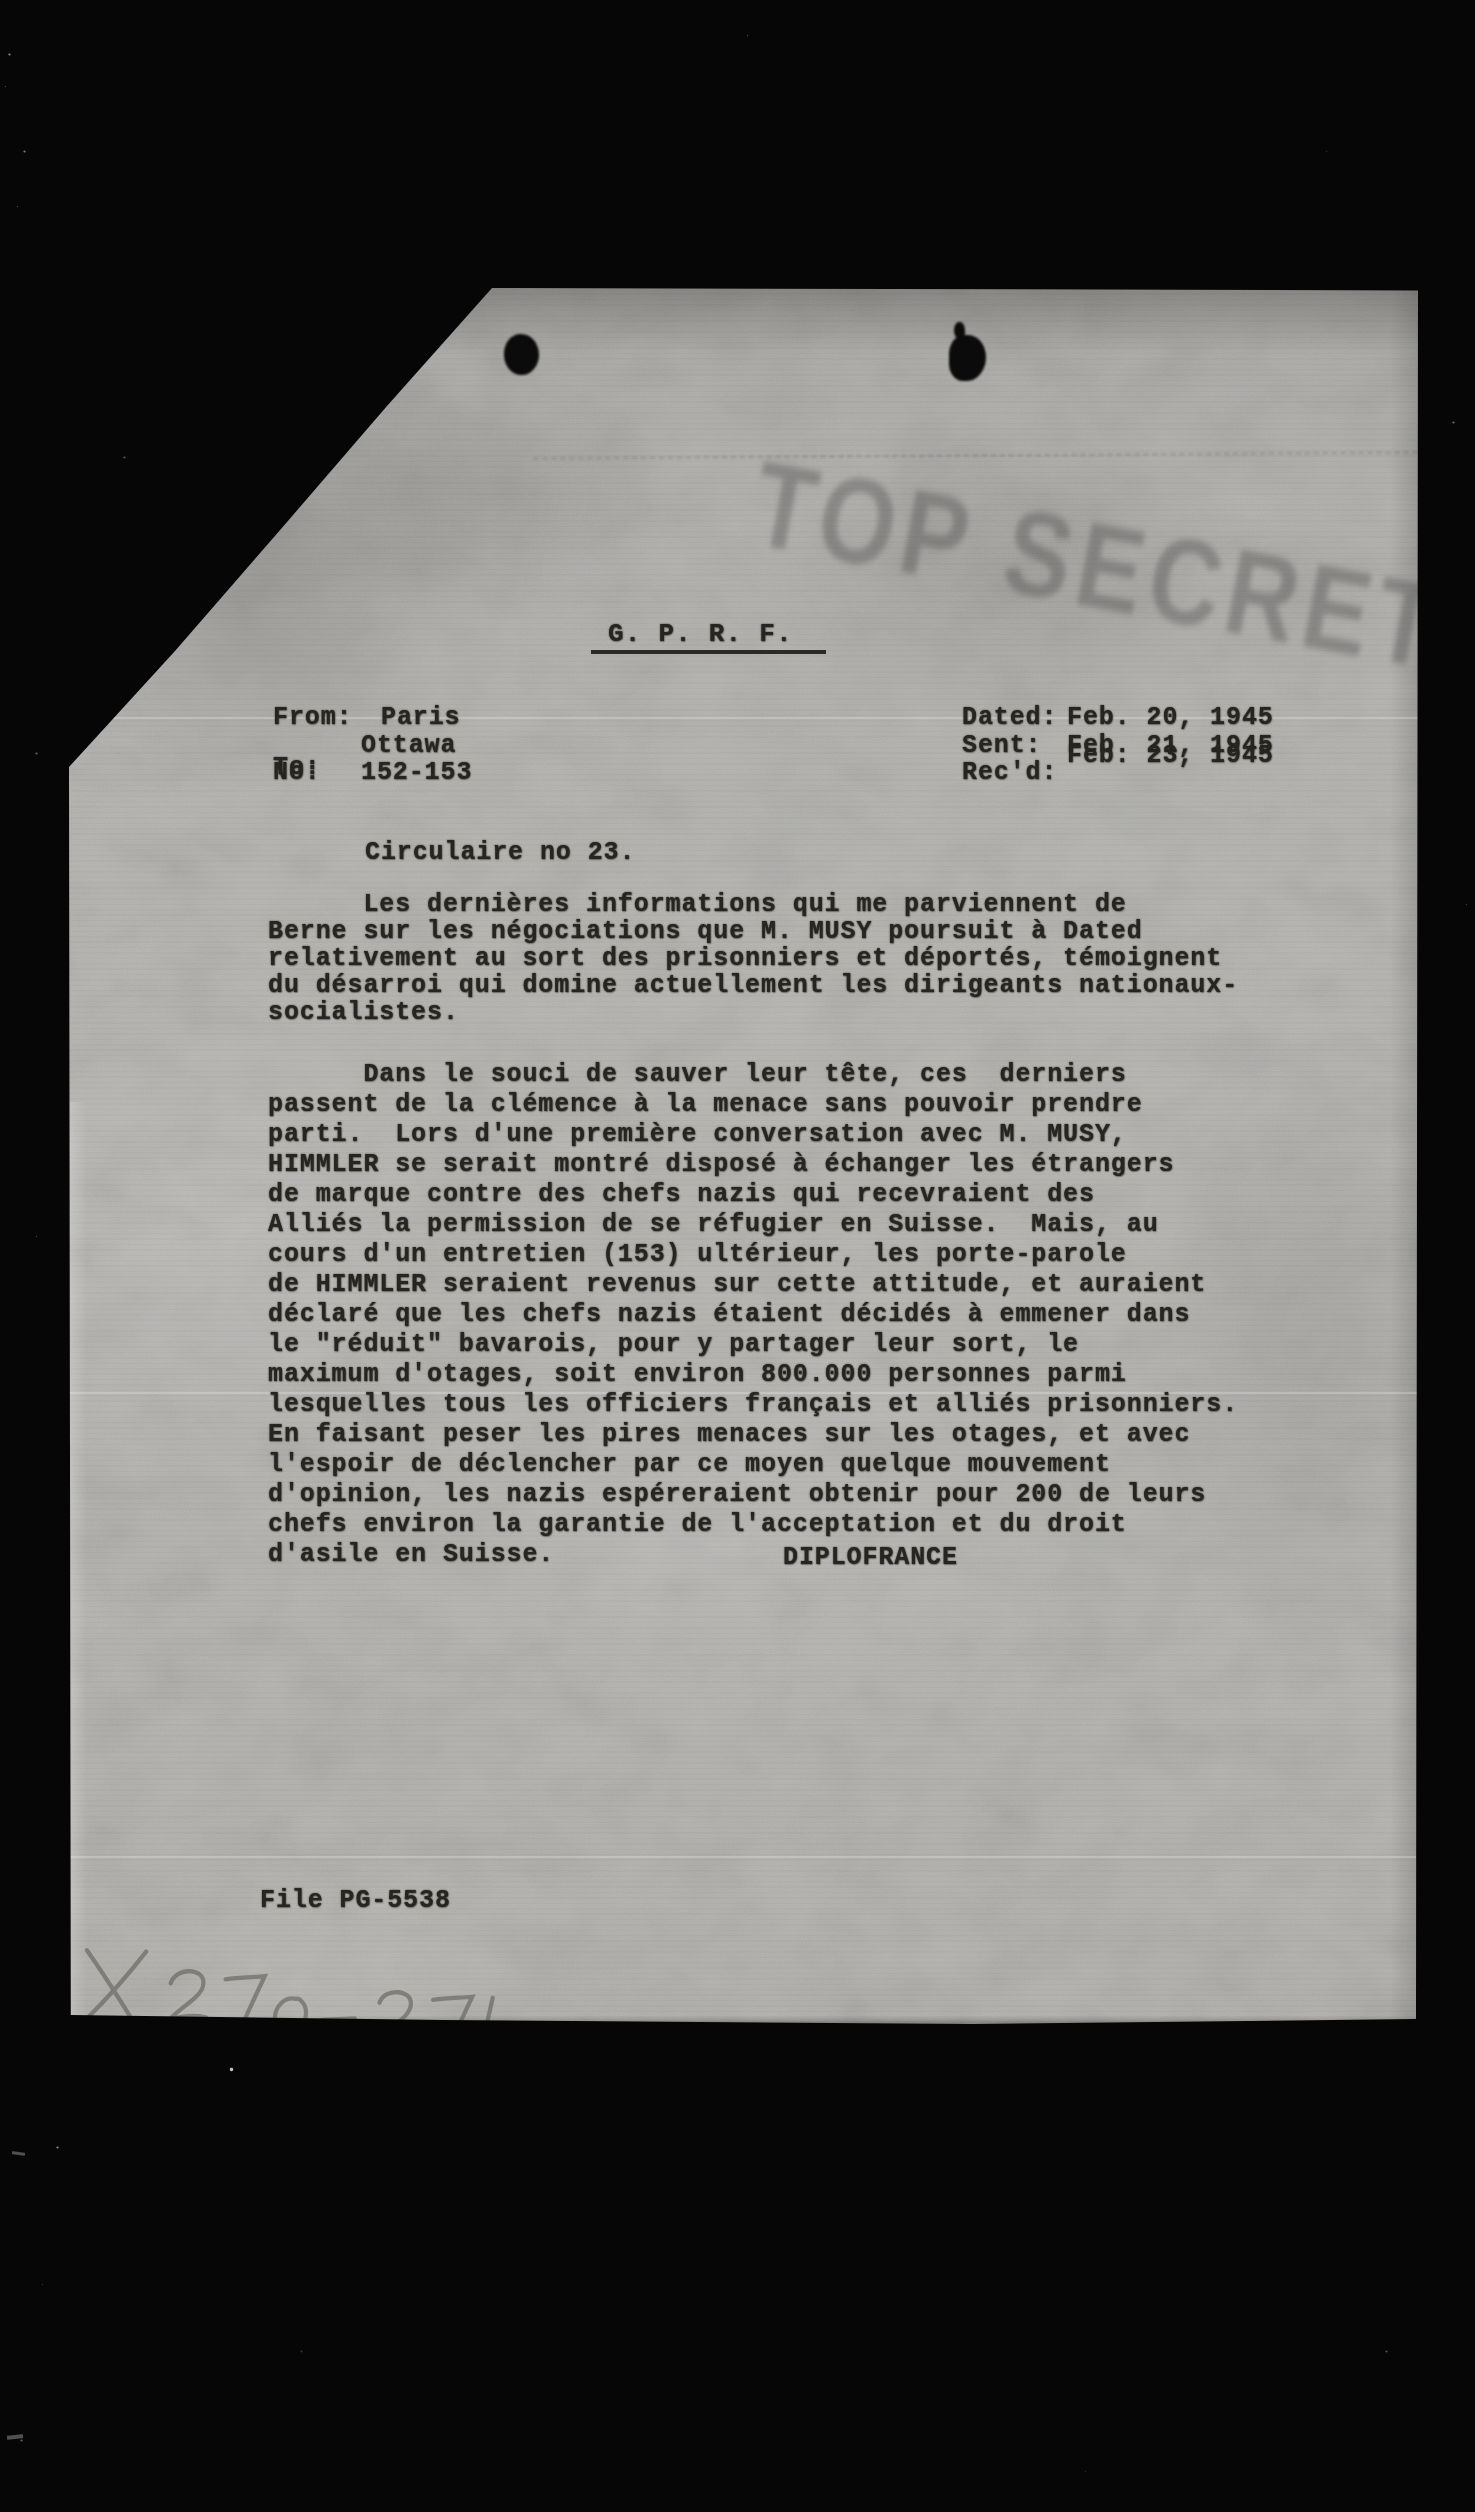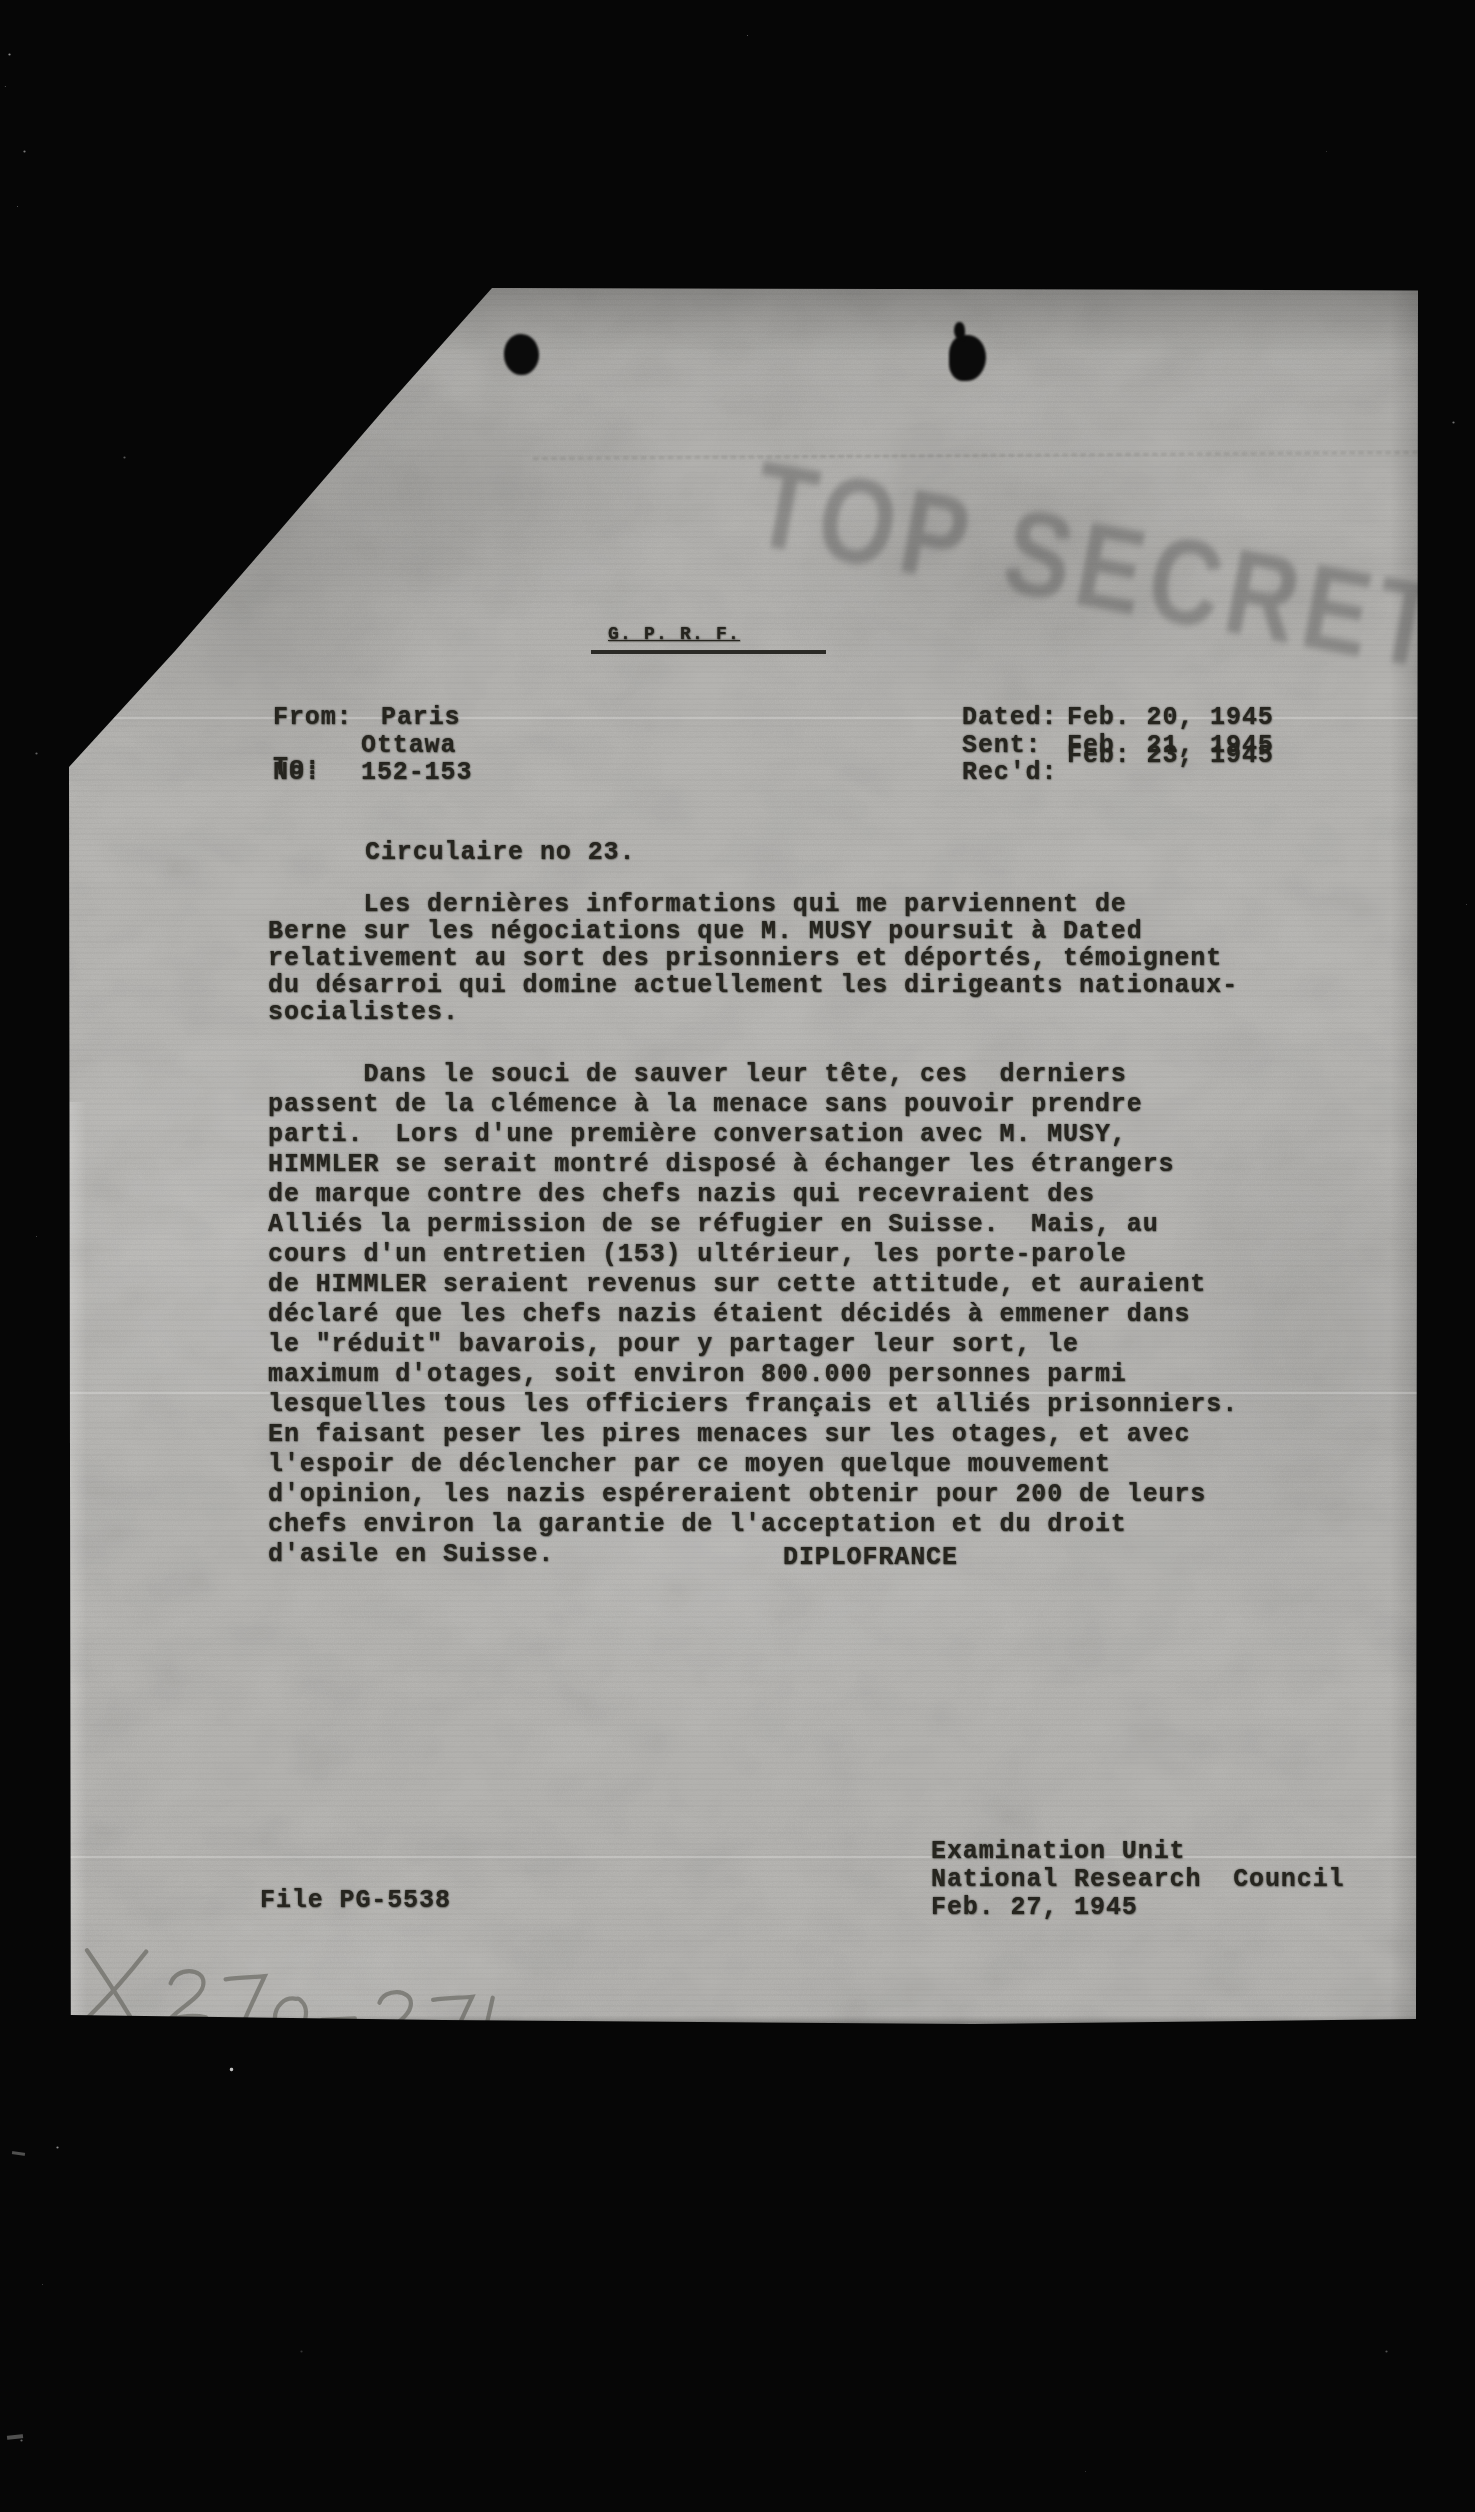--- a/index.html
+++ b/index.html
@@ -122,21 +122,21 @@
   <div class="scanline" style="top:1568px"></div>
 
   <div class="hole hole-1"></div>
   <div class="hole hole-2"></div>
   <div class="hole hole-2-stem hole"></div>
 
   <div class="dashline"></div>
   <div class="echo-blob"></div>
   <div class="stamp">TOP SECRET</div>
 
-  <div class="typed" style="left:539px;top:333px;font-size:18px;letter-spacing:1.2px;text-decoration:underline;">G. P. R. F.</div>
+  <div class="typed" style="left:539px;top:333px;font-size:26px;letter-spacing:1.2px;">G. P. R. F.</div>
   <div class="underline-bar" style="left:522px;top:362px;width:235px;"></div>
 
   <div class="typed" style="left:204px;top:416px;">From:</div>
   <div class="typed" style="left:288px;top:416px;margin-left:24px;">Paris</div>
   <div class="typed" style="left:204px;top:444px;margin-top:22px;">To:</div>
   <div class="typed" style="left:292px;top:444px;">Ottawa</div>
   <div class="typed" style="left:204px;top:471px;">No:</div>
   <div class="typed" style="left:292px;top:471px;">152-153</div>
 
   <div class="typed" style="left:893px;top:416px;">Dated:</div>
@@ -166,23 +166,20 @@
 maximum d'otages, soit environ 800.000 personnes parmi
 lesquelles tous les officiers français et alliés prisonniers.
 En faisant peser les pires menaces sur les otages, et avec
 l'espoir de déclencher par ce moyen quelque mouvement
 d'opinion, les nazis espéreraient obtenir pour 200 de leurs
 chefs environ la garantie de l'acceptation et du droit
 d'asile en Suisse.</div>
 
   <div class="typed" style="left:714px;top:1256px;">DIPLOFRANCE</div>
 
-  <div class="typed" style="left:862px;top:1550px;line-height:28px;">Examination Unit
-National Research  Council
-Feb. 27, 1945</div>
   <div class="typed" style="left:191px;top:1599px;">File PG-5538</div>
 
   <svg class="handwriting" width="470" height="133" viewBox="0 0 780 220" aria-label="X270-271">
     <g transform="rotate(6 10 20)" fill="none" stroke="#57564f" stroke-width="7" stroke-linecap="round" opacity="0.55">
       <path d="M28,18 C60,55 100,105 132,148"></path>
       <path d="M126,10 C95,60 58,110 22,152"></path>
       <path d="M172,58 C178,30 224,26 226,52 C228,74 196,92 176,118 C196,110 218,106 236,108"></path>
       <path d="M262,42 C284,36 306,34 326,30 C312,70 300,104 292,134"></path>
       <path d="M382,62 C362,60 348,78 350,98 C352,116 372,124 388,114 C404,104 404,76 392,66 C388,62 384,61 382,62"></path>
       <path d="M428,92 L482,84"></path>

